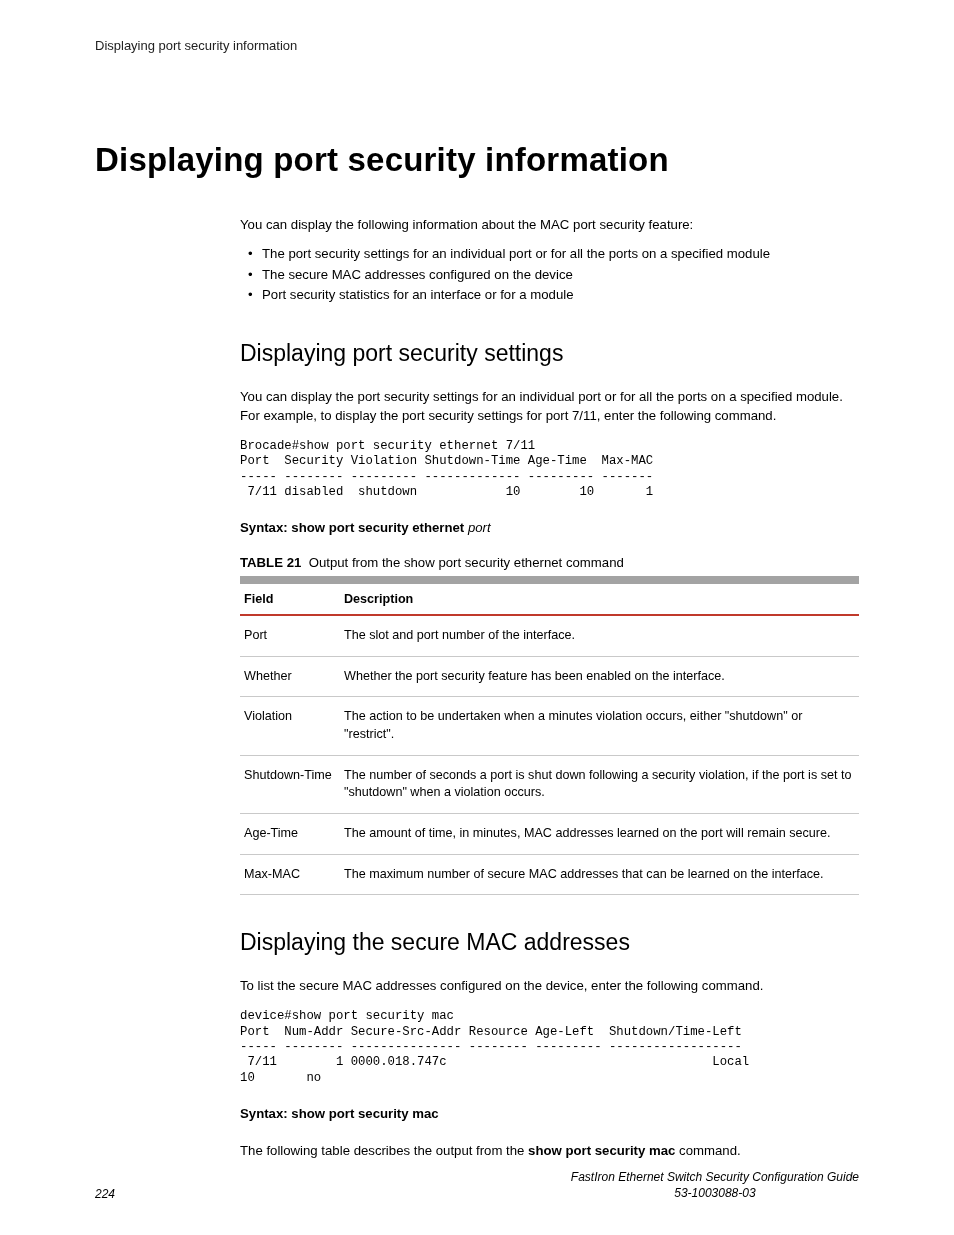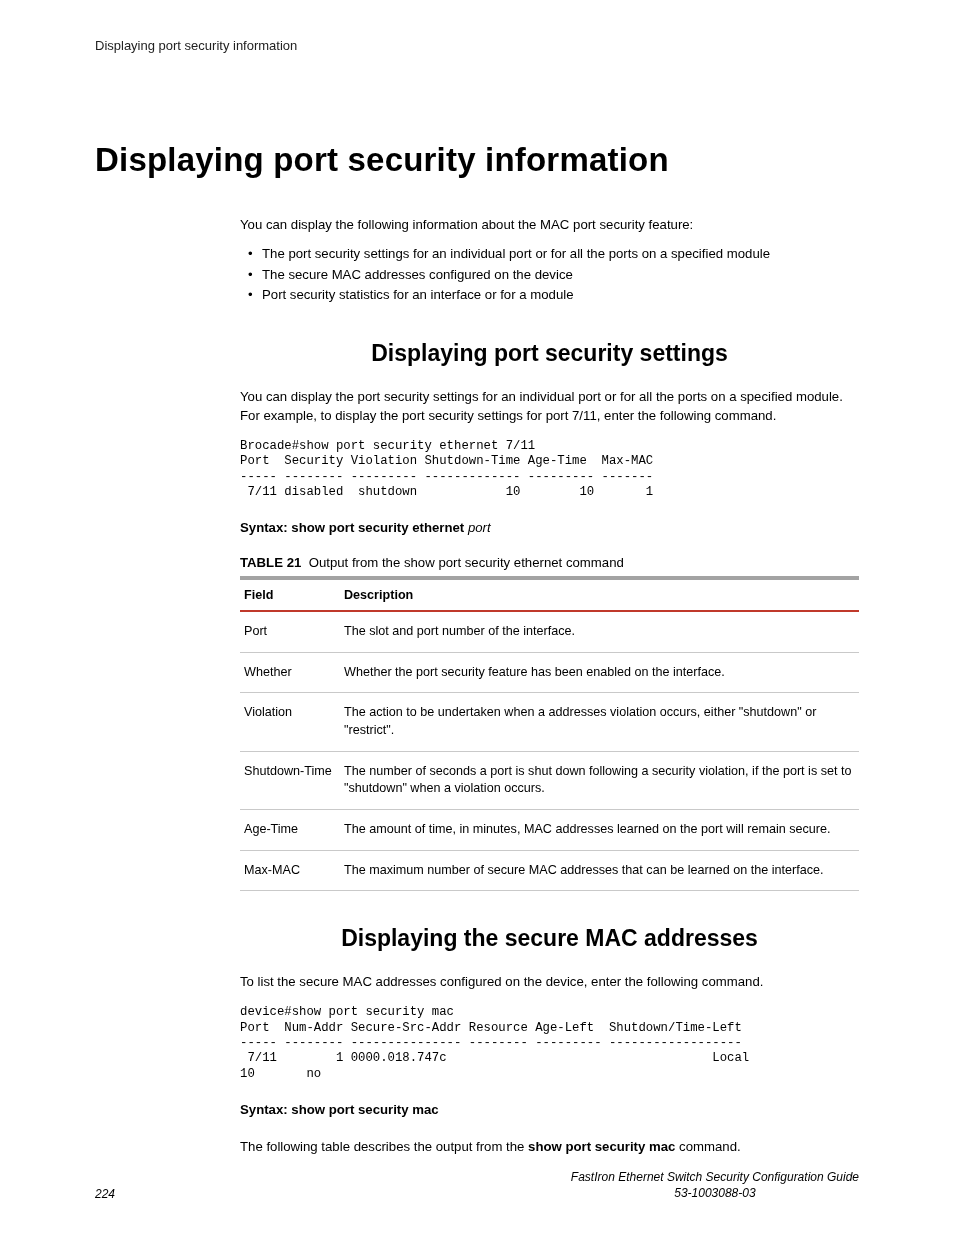--- a/index.html
+++ b/index.html
@@ -47,24 +47,23 @@
     position: relative;
   }
   ul.bullets li::before {
     content: "•";
     position: absolute;
     left: 8px;
   }
   h2.sub-title {
     font-family: "Arial Narrow", Arial, sans-serif;
     font-stretch: condensed;
-    font-weight: bold;
+    font-weight: normal;
     font-size: 23px;
     margin-bottom: 20px;
-    text-align: center;
   }
   pre.code {
     font-family: "Courier New", Courier, monospace;
     font-size: 12.3px;
     line-height: 1.25;
     white-space: pre;
     margin-bottom: 6px;
     margin-top: 14px;
   }
   .syntax {
@@ -78,21 +77,21 @@
     font-size: 13.2px;
     margin-bottom: 6px;
   }
   .table-caption .tn { font-weight: bold; }
   table.data {
     width: 100%;
     border-collapse: collapse;
     font-size: 12.6px;
   }
   table.data thead tr {
-    border-top: 4px solid #a3a3a3;
+    border-top: 8px solid #a3a3a3;
     border-bottom: 2px solid #c0392b;
   }
   table.data th {
     font-weight: bold;
     text-align: left;
     padding: 8px 6px 8px 4px;
     vertical-align: top;
   }
   table.data tbody tr {
     border-bottom: 1px solid #c9c9c9;
@@ -162,21 +161,21 @@
       <tr>
           <td class="fcol">Port</td>
           <td>The slot and port number of the interface.</td>
         </tr>
       <tr>
           <td class="fcol">Whether</td>
           <td>Whether the port security feature has been enabled on the interface.</td>
         </tr>
       <tr>
           <td class="fcol">Violation</td>
-          <td>The action to be undertaken when a addresses violation occurs, either "shutdown" or "restrict".</td>
+          <td>The action to be undertaken when a minutes violation occurs, either "shutdown" or "restrict".</td>
         </tr>
       <tr>
           <td class="fcol">Shutdown-Time</td>
           <td>The number of seconds a port is shut down following a security violation, if the port is set to "shutdown" when a violation occurs.</td>
         </tr>
       <tr>
           <td class="fcol">Age-Time</td>
           <td>The amount of time, in minutes, MAC addresses learned on the port will remain secure.</td>
         </tr>
       <tr>

